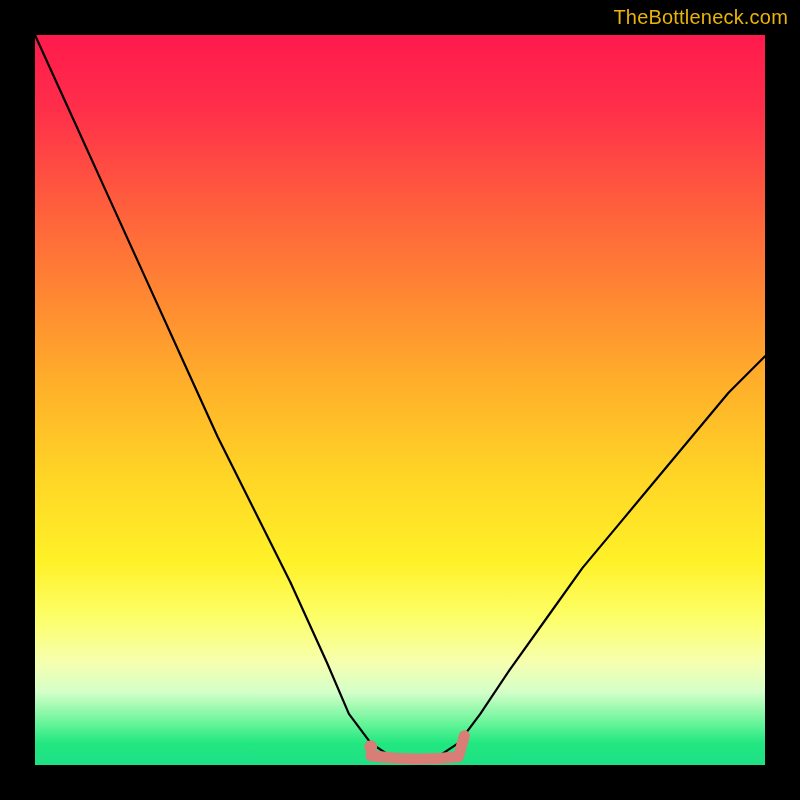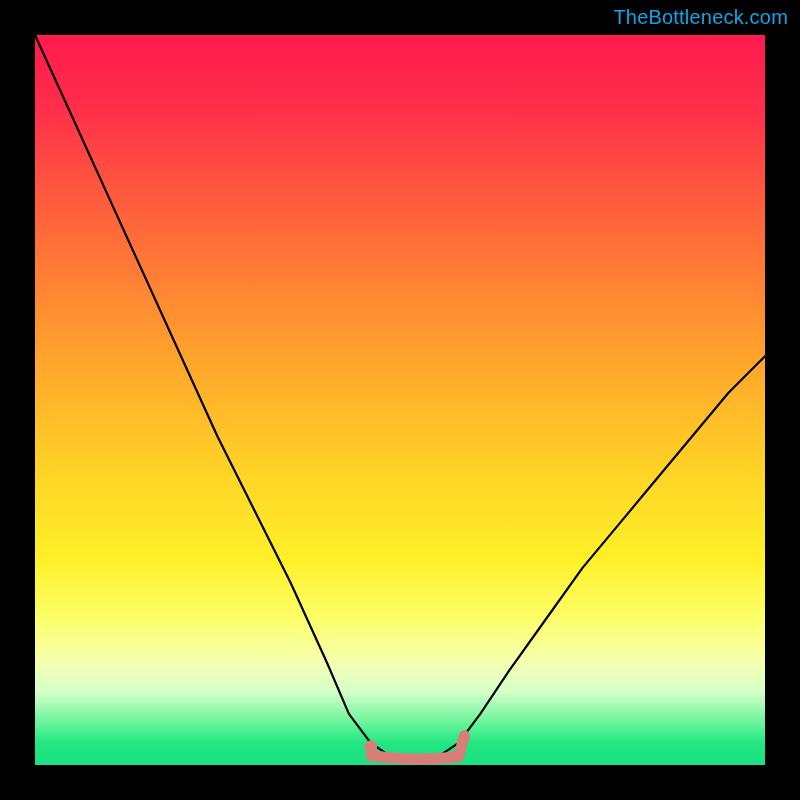--- a/index.html
+++ b/index.html
@@ -45,21 +45,21 @@
   }
   svg.curve {
     position: absolute;
     left: 0;
     top: 0;
   }
   .watermark {
     position: absolute;
     top: 6px;
     right: 12px;
-    color: #0ea5e9;
+    color: #eab308;
     font-size: 20px;
     letter-spacing: 0.2px;
     font-weight: 400;
   }
 </style>
 </head>
 <body>
 
 <div class="frame">
   <div class="plot">

